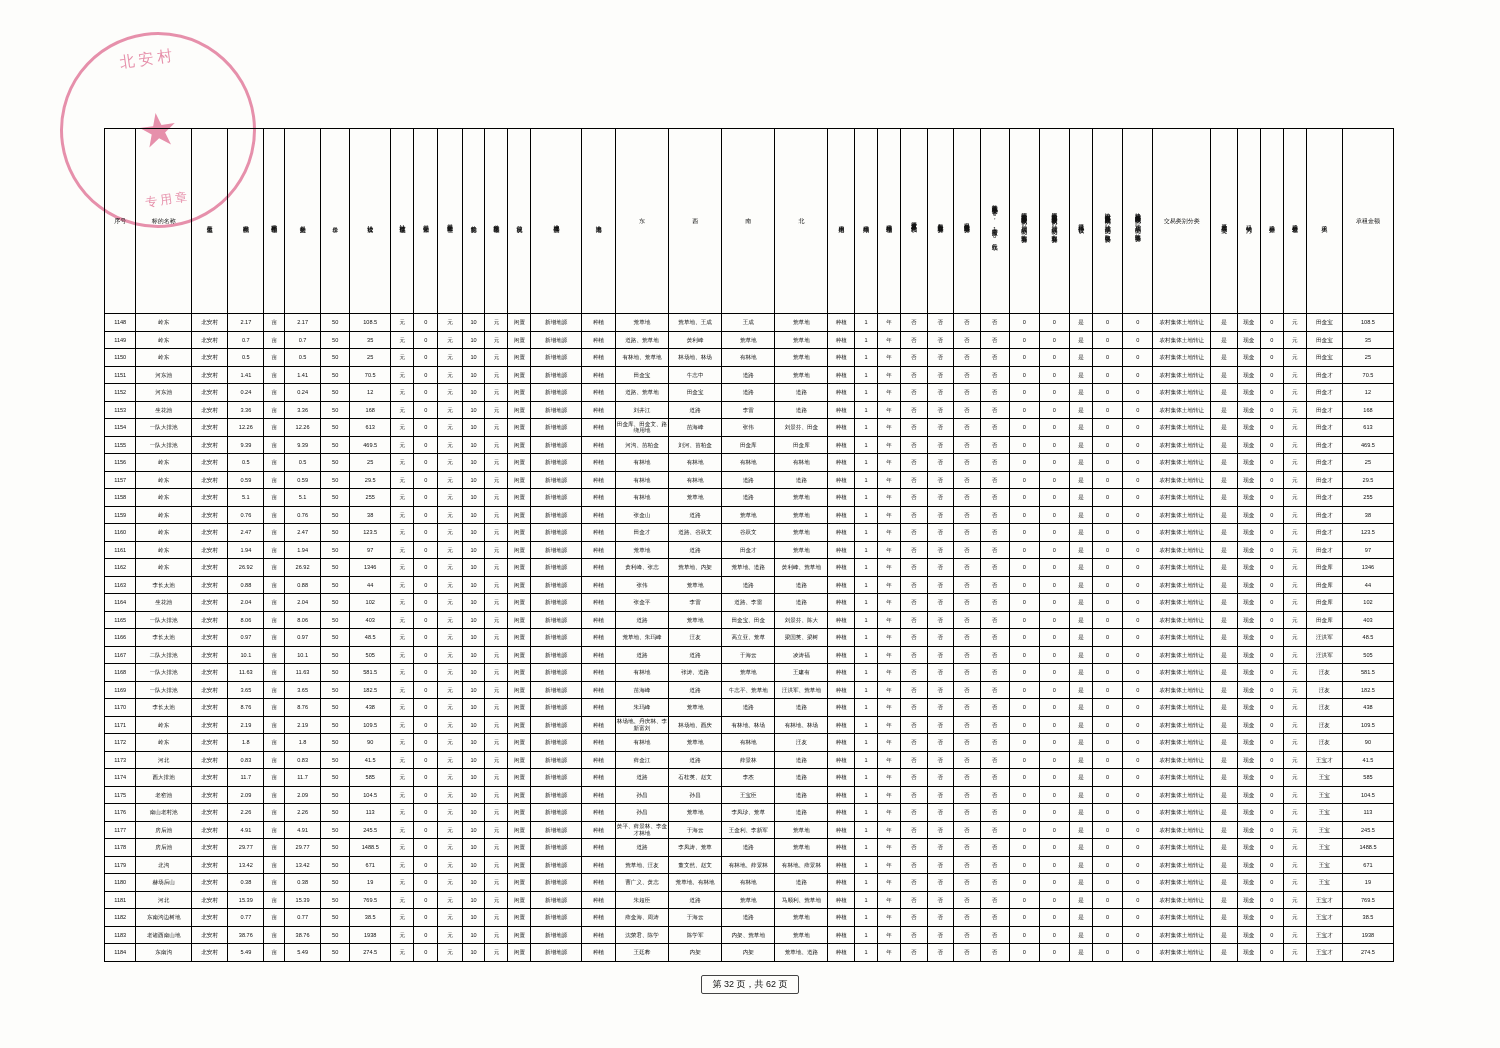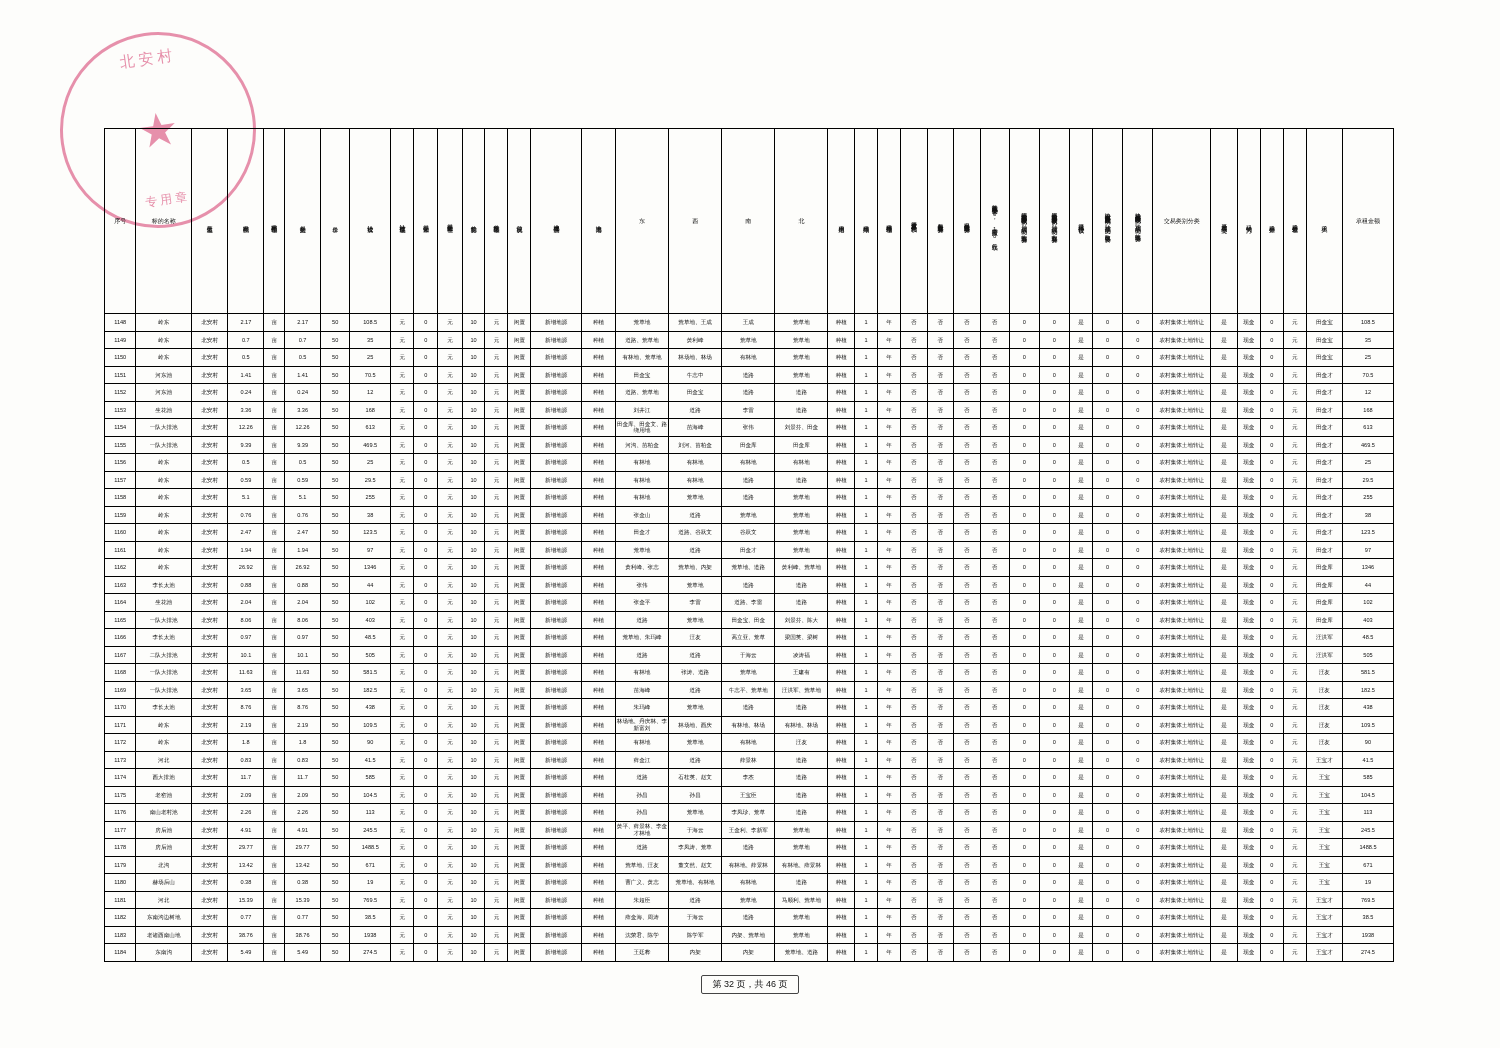--- a/index.html
+++ b/index.html
@@ -1726,15 +1726,15 @@
             <td>0</td>
             <td>元</td>
             <td>王宝才</td>
             <td>274.5</td>
           </tr>
         </tbody>
     </table>
   </div>
 
   <div class="footer">
-    <span class="pg">第 32 页，共 46 页</span>
+    <span class="pg">第 32 页，共 62 页</span>
   </div>
 </div>
 
 </body></html>

